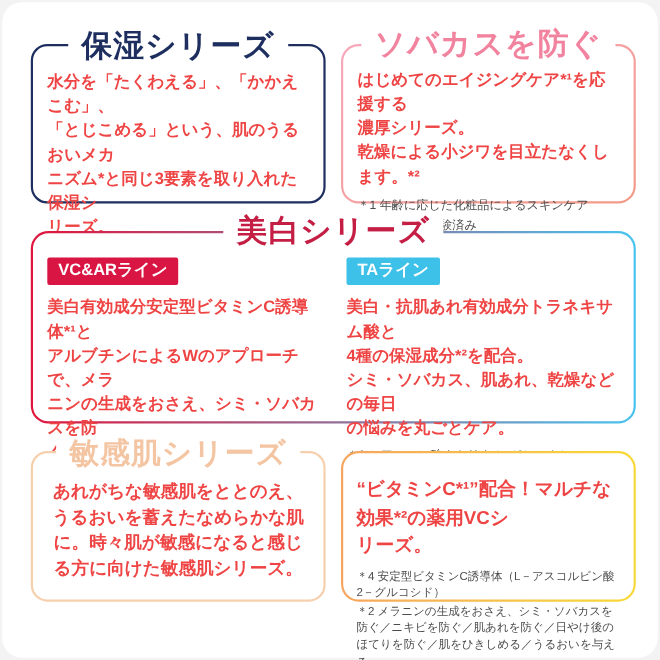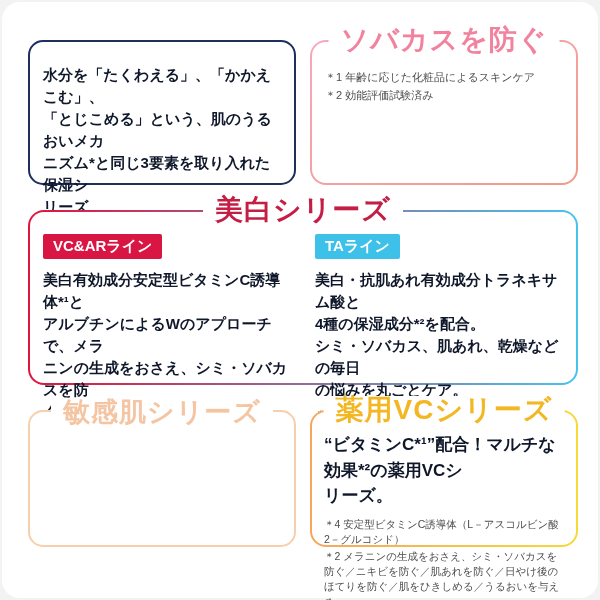--- a/index.html
+++ b/index.html
@@ -12,21 +12,21 @@
   .sbox{border:2px solid #000;border-radius:15px;}
   .gbox{border-radius:16px;padding:2px;}
   .gbox-inner{background:#fff;border-radius:14px;width:100%;height:100%;box-sizing:border-box;}
   .box-title{
     position:absolute;top:0;left:50%;transform:translate(-50%,-50%);
     background:#fff;padding:0 12px;font-weight:700;font-size:28px;
     letter-spacing:1px;white-space:nowrap;line-height:1;
   }
   .body-text{
     white-space:pre-line;font-weight:700;font-size:15px;line-height:1.47;
-    color:#0f172a;margin:0;
+    color:#ef4444;margin:0;
   }
   .footnote{
     white-space:pre-line;font-size:11px;line-height:1.45;color:#4c4c4c;
     margin:6px 0 0 0;font-weight:400;
   }
   
   .box-moist{left:28px;top:40px;width:268px;height:145px;border-color:#1d2e5f;}
   .box-moist .box-title{color:#1d2e5f;}
   .box-moist .inner{padding:22px 13px 0 13px;}
   
@@ -63,32 +63,36 @@
     letter-spacing:0.5px;font-weight:400;
   }
 </style>
 </head>
 <body>
 
 <div class="stage">
   <div class="card"></div>
 
   <div class="box sbox box-moist">
+    <span class="box-title">保湿シリーズ</span>
     <div class="inner">
       <p class="body-text">水分を「たくわえる」、「かかえこむ」、
 「とじこめる」という、肌のうるおいメカ
 ニズム*と同じ3要素を取り入れた保湿シ
 リーズ。</p>
       <p class="footnote">＊ 細胞間脂質類似成分、保湿成分、油性エモリエント成分で肌（角層）をととのえること。</p>
     </div>
   </div>
 
   <div class="box gbox box-rich">
     <span class="box-title">ソバカスを防ぐ</span>
     <div class="gbox-inner">
+      <p class="body-text">はじめてのエイジングケア*¹を応援する
+濃厚シリーズ。
+乾燥による小ジワを目立たなくします。*²</p>
       <div class="footnote-stack">
         <p class="footnote">＊1 年齢に応じた化粧品によるスキンケア</p>
         <p class="footnote">＊2 効能評価試験済み</p>
       </div>
     </div>
   </div>
 
   <div class="box gbox box-white">
     <span class="box-title">美白シリーズ</span>
     <div class="gbox-inner">
@@ -106,24 +110,29 @@
 4種の保湿成分*²を配合。
 シミ・ソバカス、肌あれ、乾燥などの毎日
 の悩みを丸ごとケア。</p>
         <p class="footnote">＊2 ヒアルロン酸ナトリウム（2）、トレハロース、濃グリセリン、BG</p>
       </div>
     </div>
   </div>
 
   <div class="box sbox box-sensitive">
     <span class="box-title">敏感肌シリーズ</span>
+    <div class="inner">
+      <p class="body-text">あれがちな敏感肌をととのえ、
+うるおいを蓄えたなめらかな肌
+に。時々肌が敏感になると感じ
+る方に向けた敏感肌シリーズ。</p>
+    </div>
   </div>
 
   <div class="box gbox box-vc">
-    <span class="box-title">薬用VCシリーズ</span>
     <div class="gbox-inner">
       <p class="body-text">“ビタミンC*¹”配合！マルチな効果*²の薬用VCシ
 リーズ。</p>
       <div class="footnote-stack">
         <p class="footnote">＊4 安定型ビタミンC誘導体（L－アスコルビン酸2－グルコシド）</p>
         <p class="footnote">＊2 メラニンの生成をおさえ、シミ・ソバカスを防ぐ／ニキビを防ぐ／肌あれを防ぐ／日やけ後のほてりを防ぐ／肌をひきしめる／うるおいを与える</p>
       </div>
     </div>
   </div>
 

